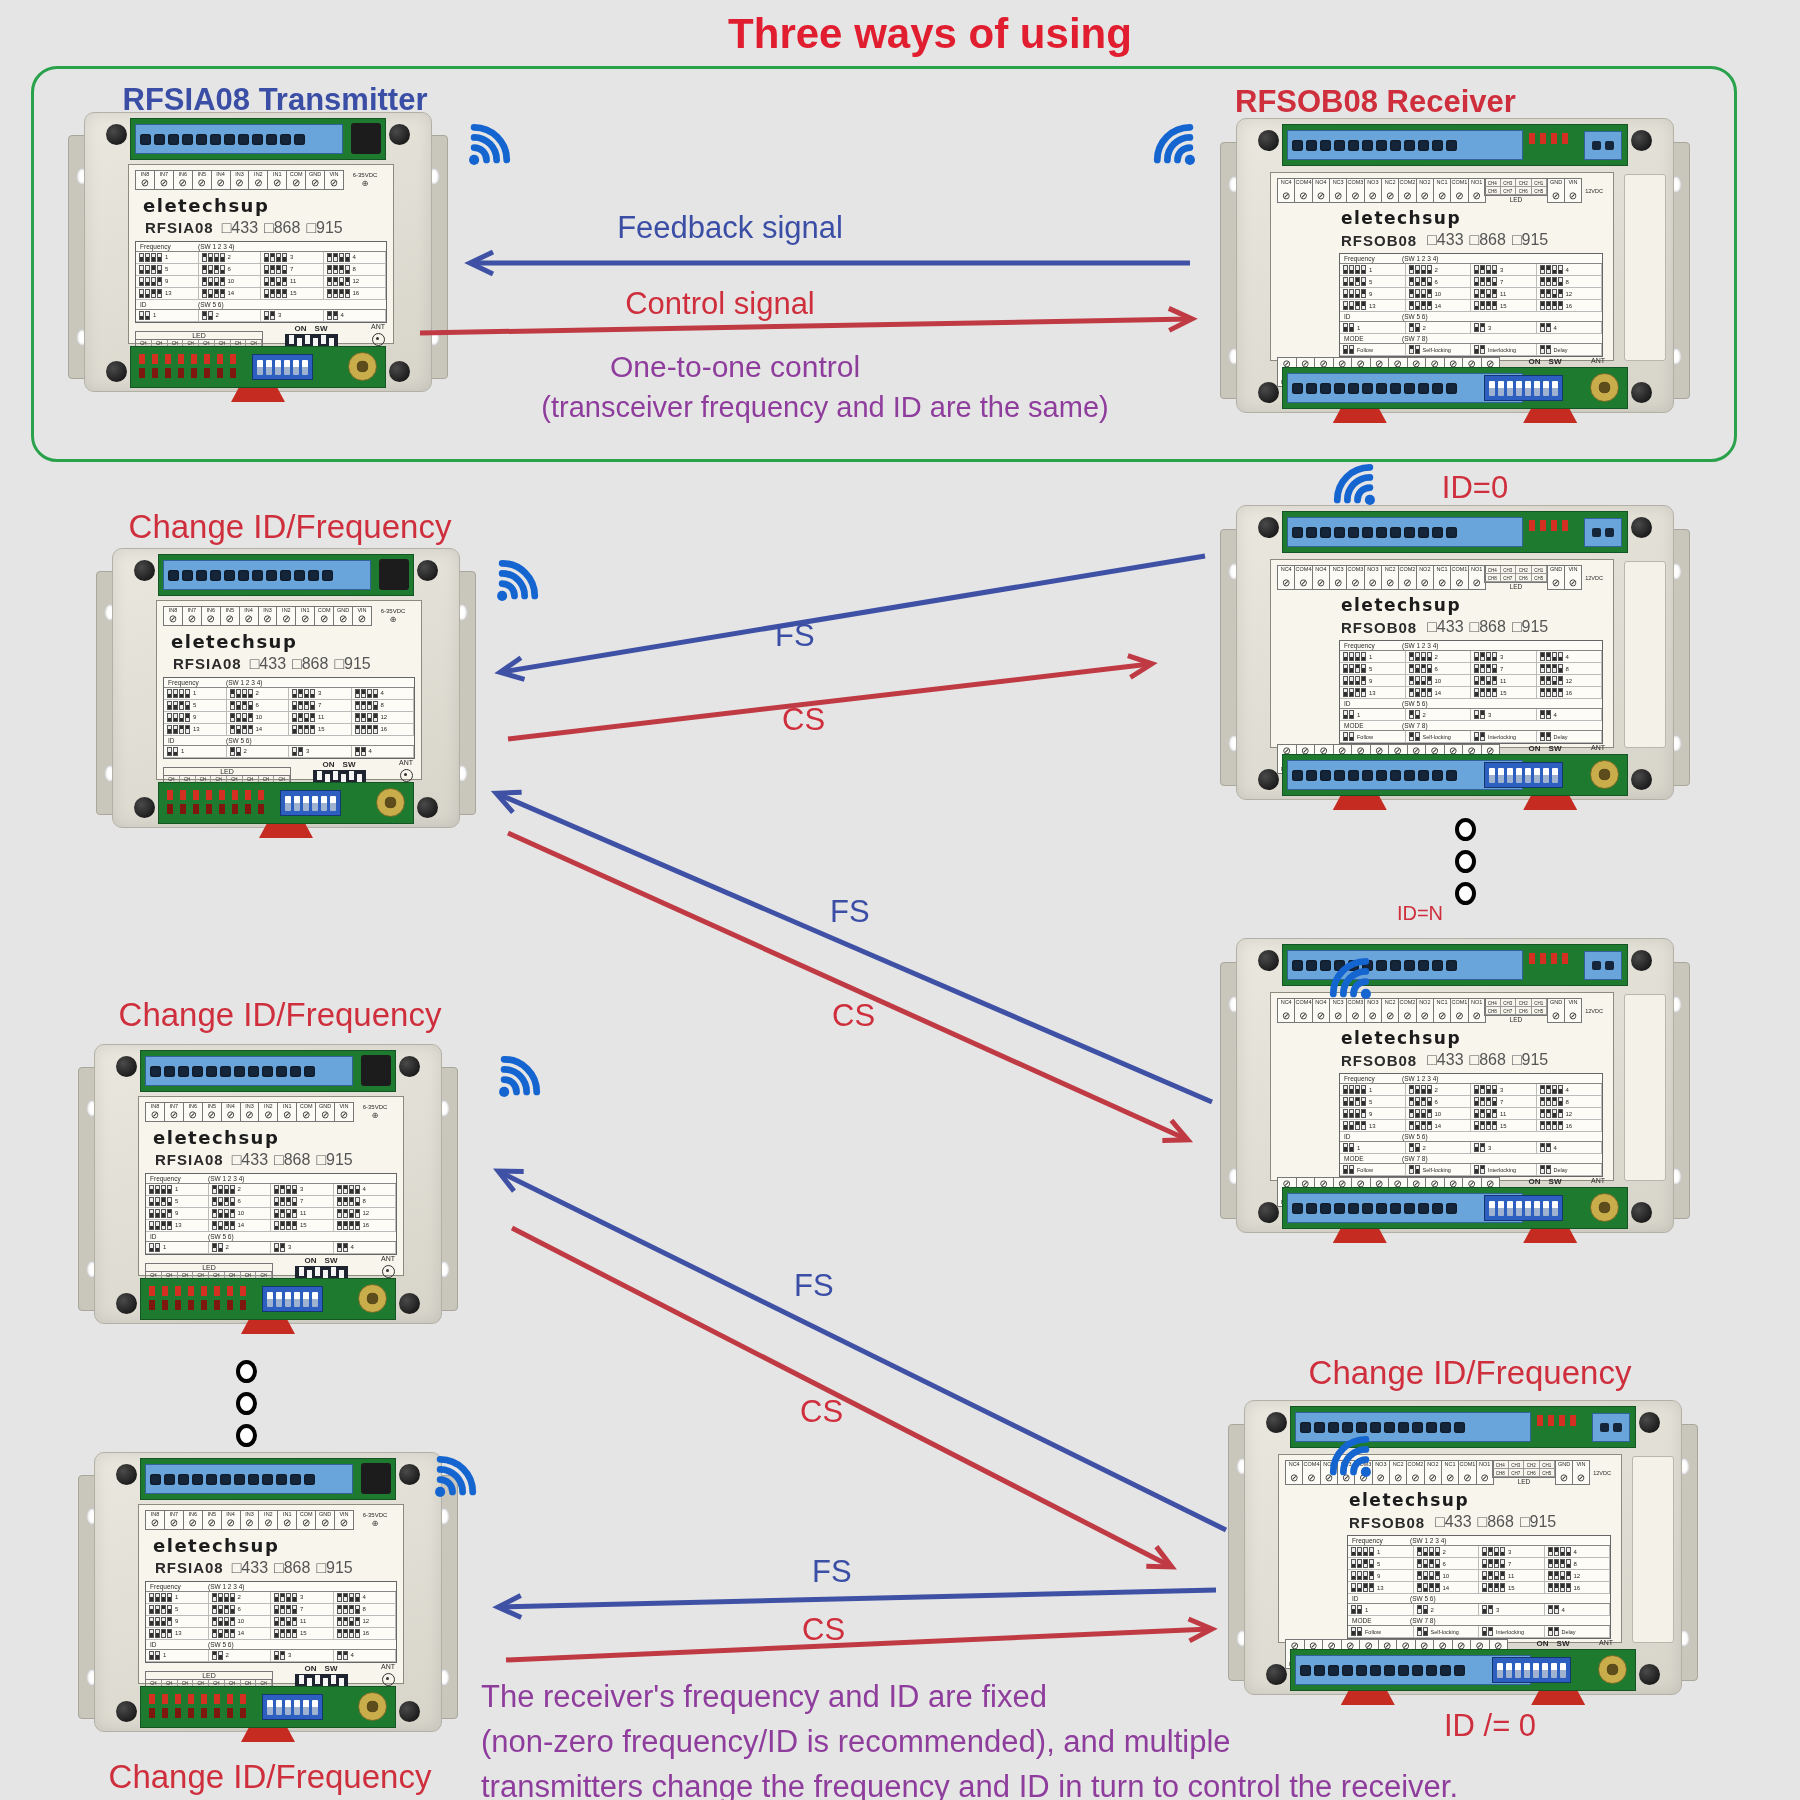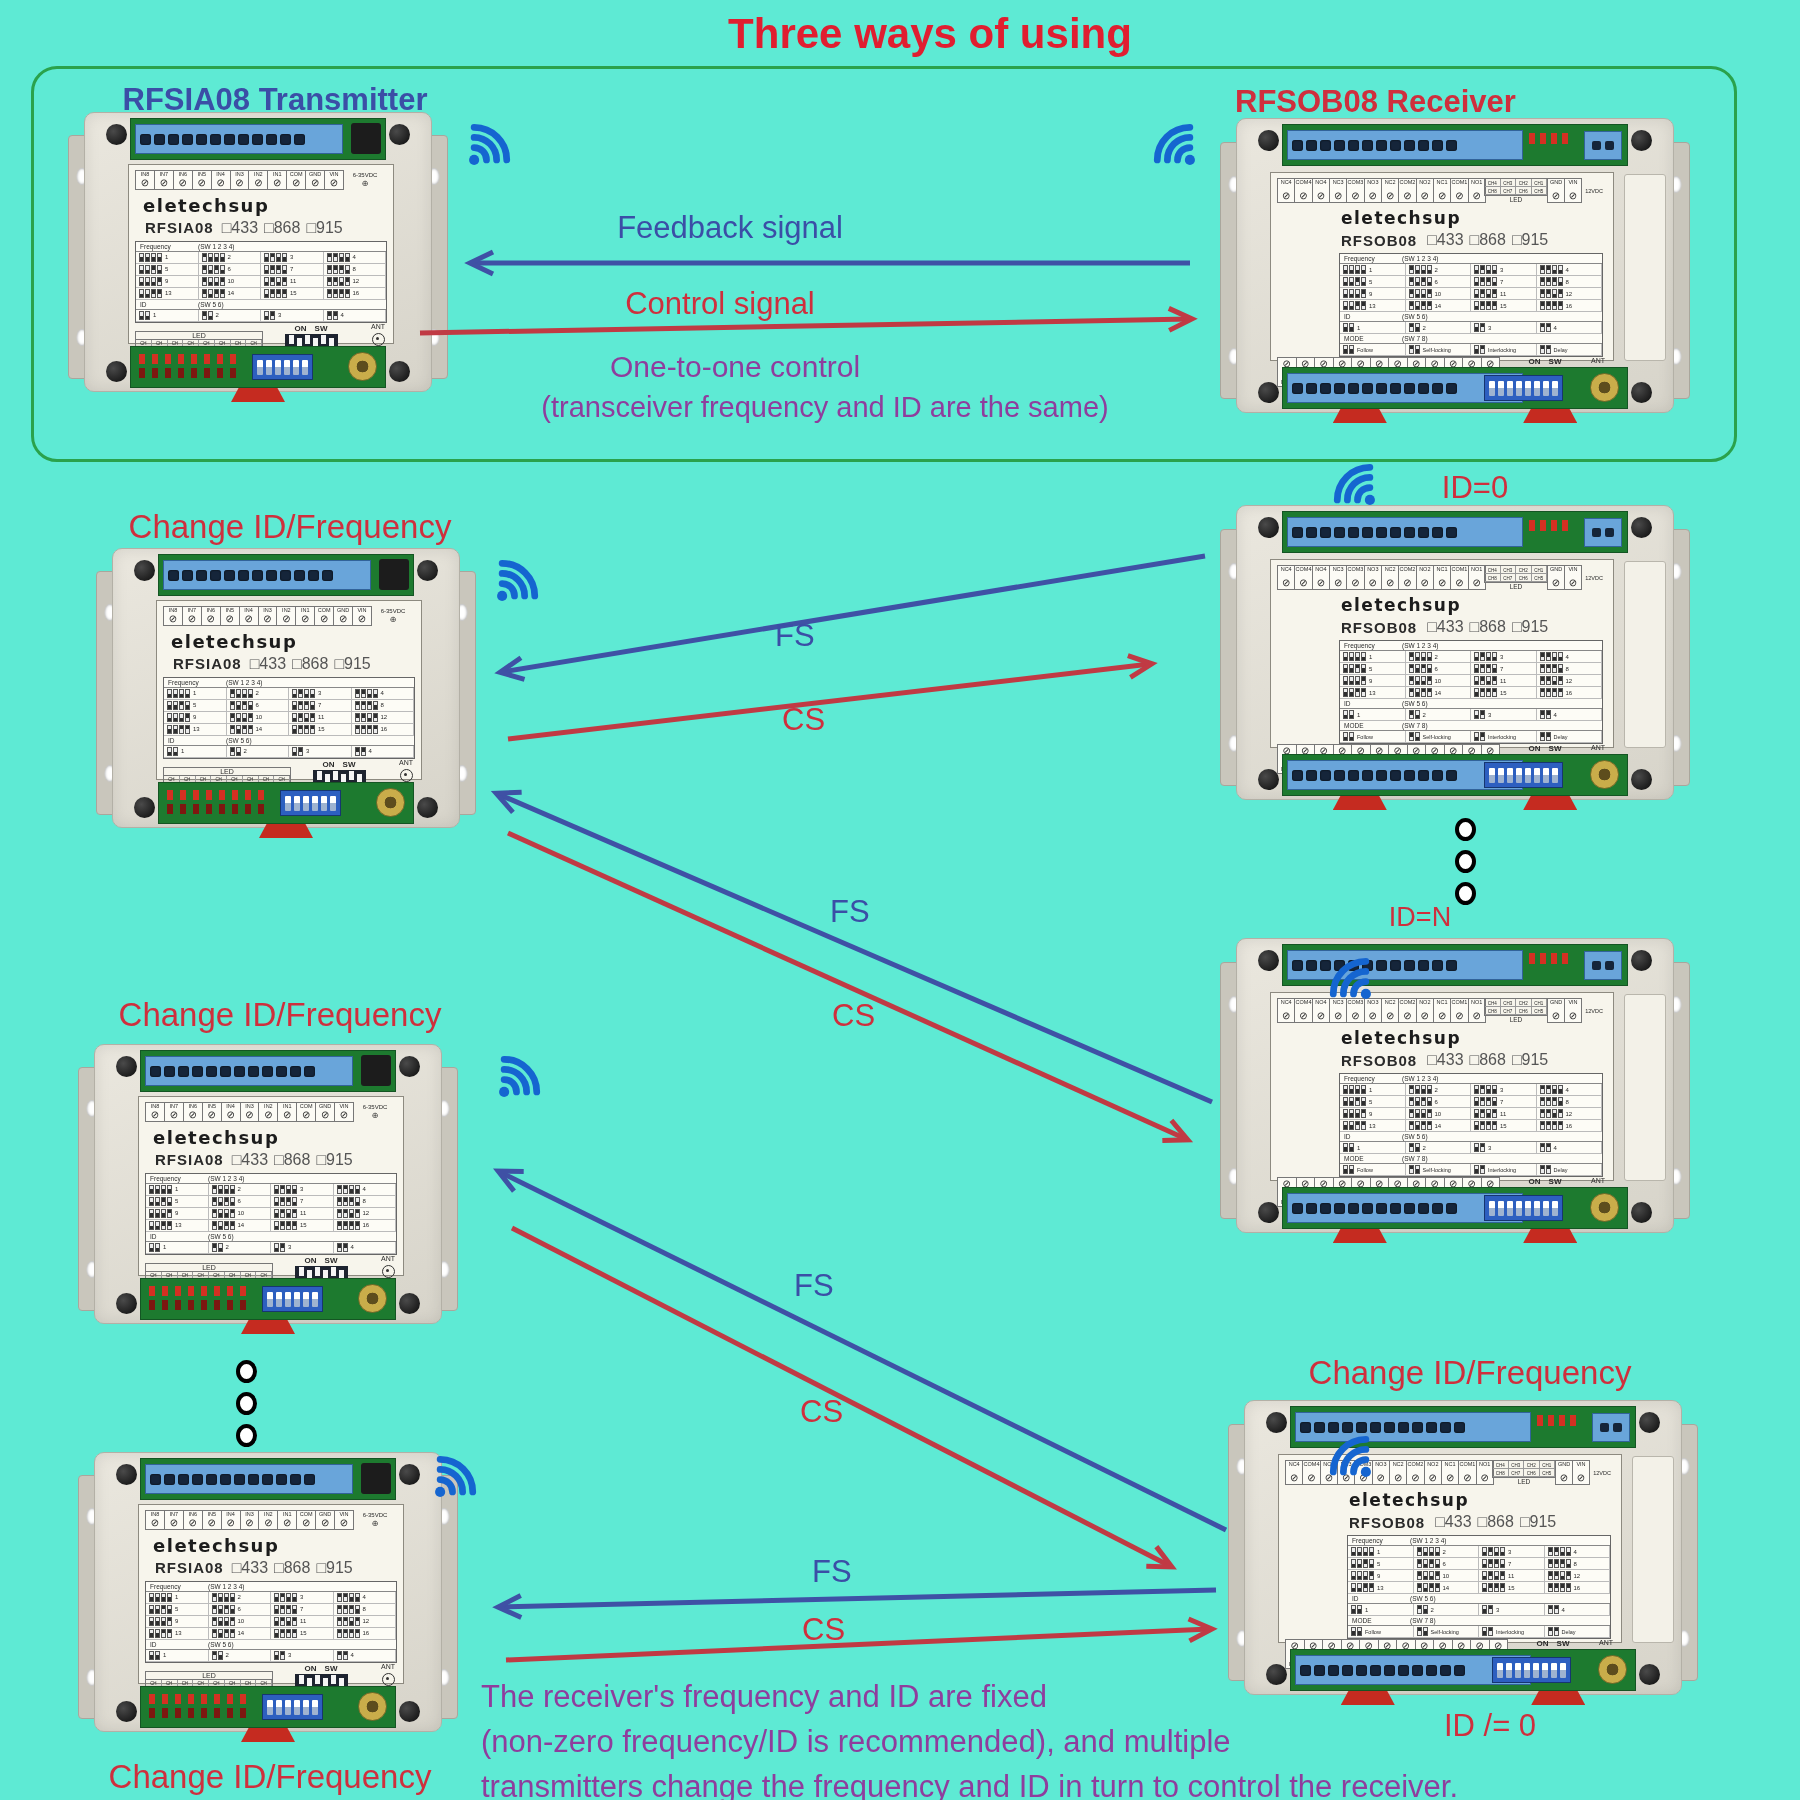--- a/index.html
+++ b/index.html
@@ -1,16 +1,16 @@
 <!DOCTYPE html>
 <html style="--title_red: #e01e30; --label_red: #cf2f3d; --label_blue: #3b4ea6; --purple: #8f3d9d; --arrow_blue: #3f51a5; --arrow_red: #c03a44; --green_border: #2aa24c; --wifi_blue: #1565d0;"><head>
 <meta charset="utf-8">
 <style>
   html,body{margin:0;padding:0;background:#fff;}
-  #canvas{position:relative;width:1800px;height:1800px;background:#5eead4;overflow:hidden;
+  #canvas{position:relative;width:1800px;height:1800px;background:#e5e5e5;overflow:hidden;
           font-family:"Liberation Sans",sans-serif;}
   .ann{position:absolute;z-index:6;white-space:nowrap;}
   .center{text-align:center;}
   .red{color:var(--label_red);}
   .blue{color:var(--label_blue);}
   .purple{color:var(--purple);}
   #green-box{position:absolute;left:31px;top:66px;width:1700px;height:390px;
              border:3px solid var(--green_border);border-radius:26px;z-index:1;}
   #title{left:430px;top:10px;width:1000px;font-size:42px;font-weight:bold;color:var(--title_red);}
   .h-label{font-size:31px;font-weight:bold;}
@@ -123,21 +123,21 @@
   <div class="ann h-label red center" style="left:1235px;top:84px;width:280px;">RFSOB08 Receiver</div>
   <div class="ann h-label blue center" style="left:555px;top:210px;width:350px;font-weight:normal;font-size:31px;">Feedback signal</div>
   <div class="ann red center" style="left:555px;top:286px;width:330px;font-size:31px;">Control signal</div>
   <div class="ann purple center" style="left:565px;top:350px;width:340px;font-size:30px;">One-to-one control</div>
   <div class="ann purple center" style="left:465px;top:391px;width:720px;font-size:29px;">(transceiver frequency and ID are the same)</div>
 
   <div class="ann sec-label center" style="left:115px;top:508px;width:350px;font-weight:normal;">Change ID/Frequency</div>
   <div class="ann note" style="left:584px;top:520px;">
   </div>
   <div class="ann red center" style="left:1385px;top:470px;width:180px;font-size:31px;">ID=0</div>
-  <div class="ann red center" style="left:1330px;top:902px;width:180px;font-size:27px;">ID=N</div>
+  <div class="ann red center" style="left:1330px;top:902px;width:180px;font-size:20px;">ID=N</div>
   <div class="ann sig blue" style="left:775px;top:618px;font-weight:normal;">FS</div>
   <div class="ann sig red" style="left:782px;top:702px;font-weight:normal;">CS</div>
 
   <div class="ann sig blue" style="left:830px;top:894px;font-weight:normal;">FS</div>
   <div class="ann sig red" style="left:832px;top:998px;font-weight:normal;">CS</div>
   <div class="ann sig blue" style="left:794px;top:1268px;font-weight:normal;">FS</div>
   <div class="ann sig red" style="left:800px;top:1394px;font-weight:normal;">CS</div>
 
   <div class="ann sec-label center" style="left:105px;top:996px;width:350px;font-weight:normal;">Change ID/Frequency</div>
 

